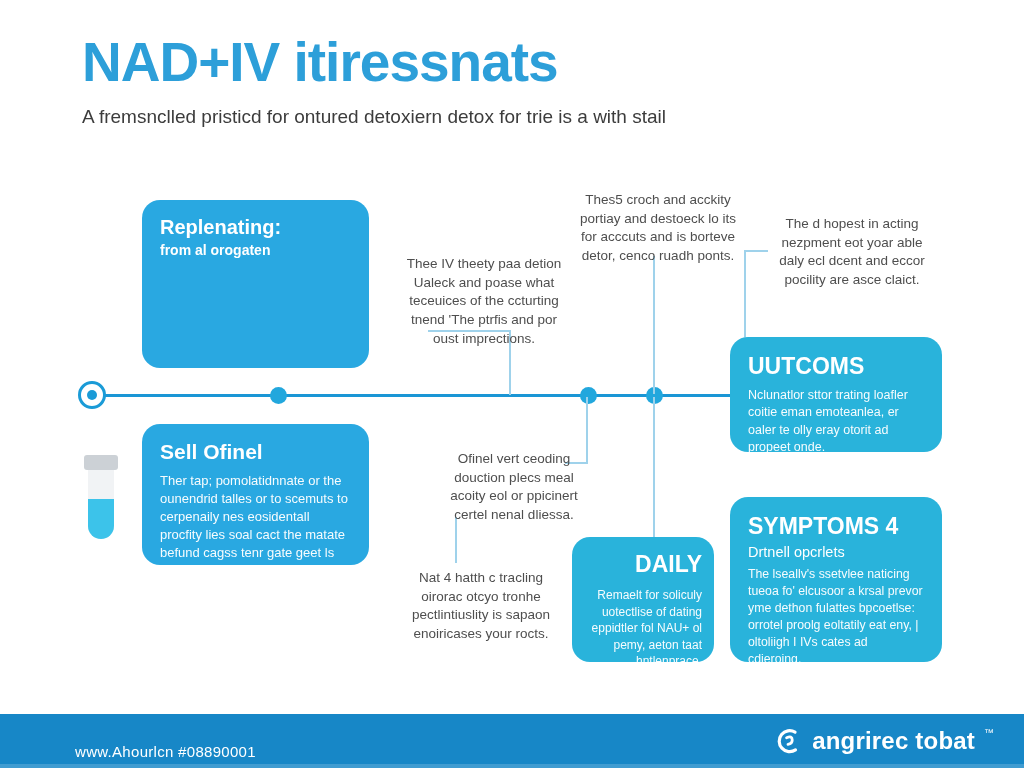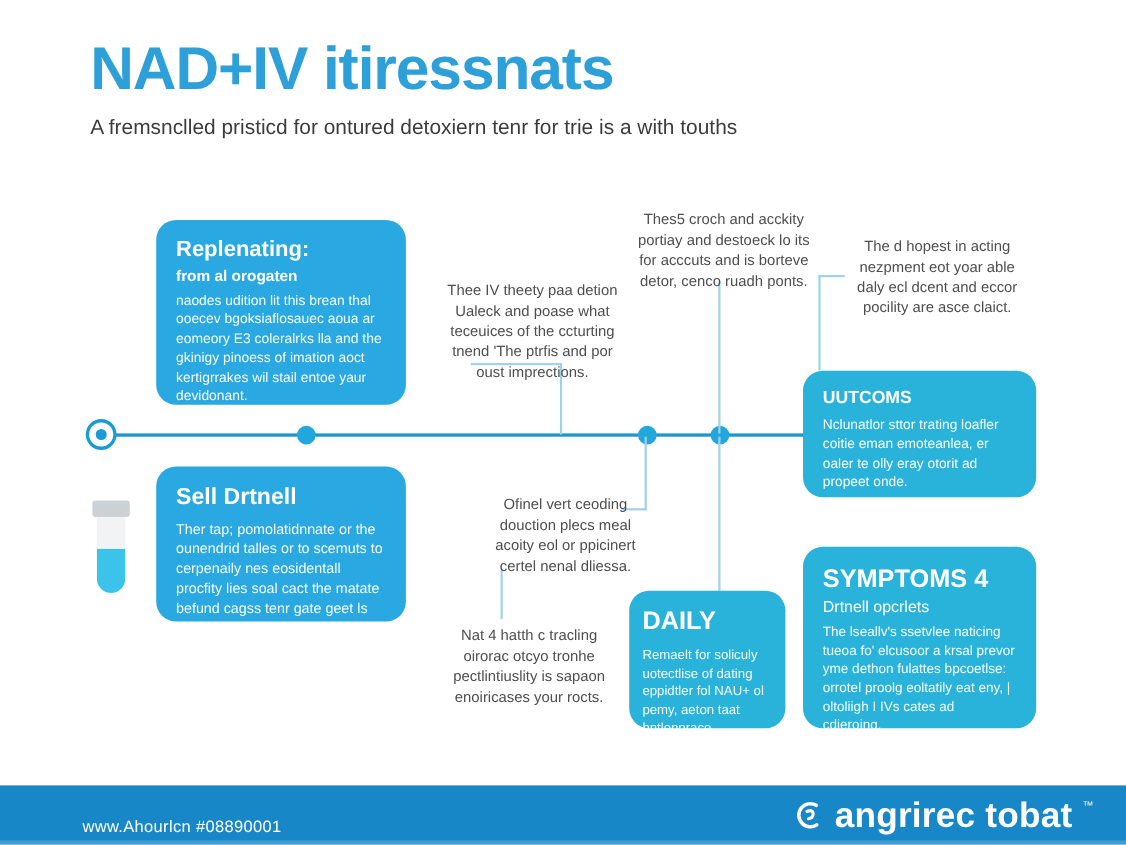--- a/index.html
+++ b/index.html
@@ -31,24 +31,24 @@
   .box-a { left:142px; top:200px; width:227px; height:168px; }
   .box-a .box-title { font-size:20px; }
   .box-a .box-sub { font-size:14px; margin-top:3px; }
   .box-a .box-body { font-size:12.6px; margin-top:7px; }
 
   .box-b { left:142px; top:424px; width:227px; height:141px; }
   .box-b .box-title { font-size:21px; font-weight:600; }
   .box-b .box-body { font-size:13px; }
 
   .box-c { left:730px; top:337px; width:212px; height:115px; }
-  .box-c .box-title { font-size:16px; }
+  .box-c .box-title { font-size:23px; }
   .box-c .box-body { font-size:12.5px; margin-top:7px; }
 
-  .box-d { left:572px; top:537px; width:142px; height:125px; text-align:left; padding:14px 12px; }
+  .box-d { left:572px; top:537px; width:142px; height:125px; text-align:right; padding:14px 12px; }
   .box-d .box-title { font-size:23px; }
   .box-d .box-body { font-size:12px; margin-top:9px; }
 
   .box-e { left:730px; top:497px; width:212px; height:165px; }
   .box-e .box-title { font-size:23px; }
   .box-e .box-sub { font-size:14.5px; font-weight:400; margin-top:4px; }
   .box-e .box-body { font-size:12.3px; margin-top:6px; }
 
   
   .note { position:absolute; font-size:13.5px; color:#4e4e4e; line-height:1.38;text-align:center; }
@@ -62,30 +62,30 @@
   .tube { position:absolute; left:84px; top:455px; width:34px; height:84px; }
   .tube .cap { position:absolute; left:0; top:0; width:34px; height:15px; background:#ccd1d6; border-radius:3px; }
   .tube .glass { position:absolute; left:4px; top:10px; width:26px; height:74px; background:#f1f3f5; border-radius:0 0 13px 13px; overflow:hidden; }
   .tube .liquid { position:absolute; left:0; bottom:0; width:100%; height:40px; background:#3cc3ea; }
 
   
   .footer { position:absolute; left:0; top:714px; width:1024px; height:54px; background:#1787c7; }
   .footer .edge { position:absolute; left:0; bottom:0; width:100%; height:4px; background:rgba(255,255,255,0.18); }
   .footer-url { position:absolute; left:75px; top:29px; font-size:15px; color:#ffffff; letter-spacing:0.3px;text-align:center; }
   .brand { position:absolute; right:30px; top:11px; display:flex; align-items:flex-start; gap:9px; color:#ffffff; }
-  .brand-text { font-size:32px; font-weight:600; letter-spacing:0.2px; line-height:32px; }
+  .brand-text { font-size:24px; font-weight:600; letter-spacing:0.2px; line-height:32px; }
   .brand-tm { font-size:10px; line-height:16px; }
 </style>
 </head>
 <body>
 
 <div id="canvas">
 
   <div class="title">NAD+IV itiressnats</div>
-  <div class="subtitle">A fremsnclled pristicd for ontured detoxiern tenr for trie is a with touths</div>
+  <div class="subtitle">A fremsnclled pristicd for ontured detoxiern detox for trie is a with stail</div>
 
   <div class="tl-line"></div>
   <div class="tl-ring">
       <div class="dot"></div>
     </div>
   <div class="tl-node n1"></div>
   <div class="tl-node n2"></div>
   <div class="tl-node n3"></div>
 
   <div class="conn" style="left:428px; top:330px; width:83px; height:2px;"></div>
@@ -94,25 +94,24 @@
   <div class="conn" style="left:744px; top:250px; width:24px; height:2px;"></div>
   <div class="conn" style="left:744px; top:250px; width:2px; height:87px;"></div>
   <div class="conn" style="left:586px; top:397px; width:2px; height:67px;"></div>
   <div class="conn" style="left:565px; top:462px; width:23px; height:2px;"></div>
   <div class="conn" style="left:653px; top:397px; width:2px; height:140px;"></div>
   <div class="conn" style="left:455px; top:517px; width:2px; height:46px;"></div>
 
   <div class="box skyblue box-a">
     <div class="box-title">Replenating:</div>
     <div class="box-sub">from al orogaten</div>
-    <div class="box-body">naodes udition lit this brean thal ooecev bgoksiaflosauec aoua ar eomeory E3 coleralrks lla and the gkinigy pinoess of imation aoct kertigrrakes wil stail entoe yaur devidonant.</div>
   </div>
 
   <div class="box skyblue box-b">
-    <div class="box-title">Sell Drtnell</div>
+    <div class="box-title">Sell Ofinel</div>
     <div class="box-body">Ther tap; pomolatidnnate or the ounendrid talles or to scemuts to cerpenaily nes eosidentall procfity lies soal cact the matate befund cagss tenr gate geet ls cel accer iasedions.</div>
   </div>
 
   <div class="box cyan box-c">
     <div class="box-title">UUTCOMS</div>
     <div class="box-body">Nclunatlor sttor trating loafler coitie eman emoteanlea, er oaler te olly eray otorit ad propeet onde.</div>
   </div>
 
   <div class="box cyan box-d">
     <div class="box-title">DAILY</div>

